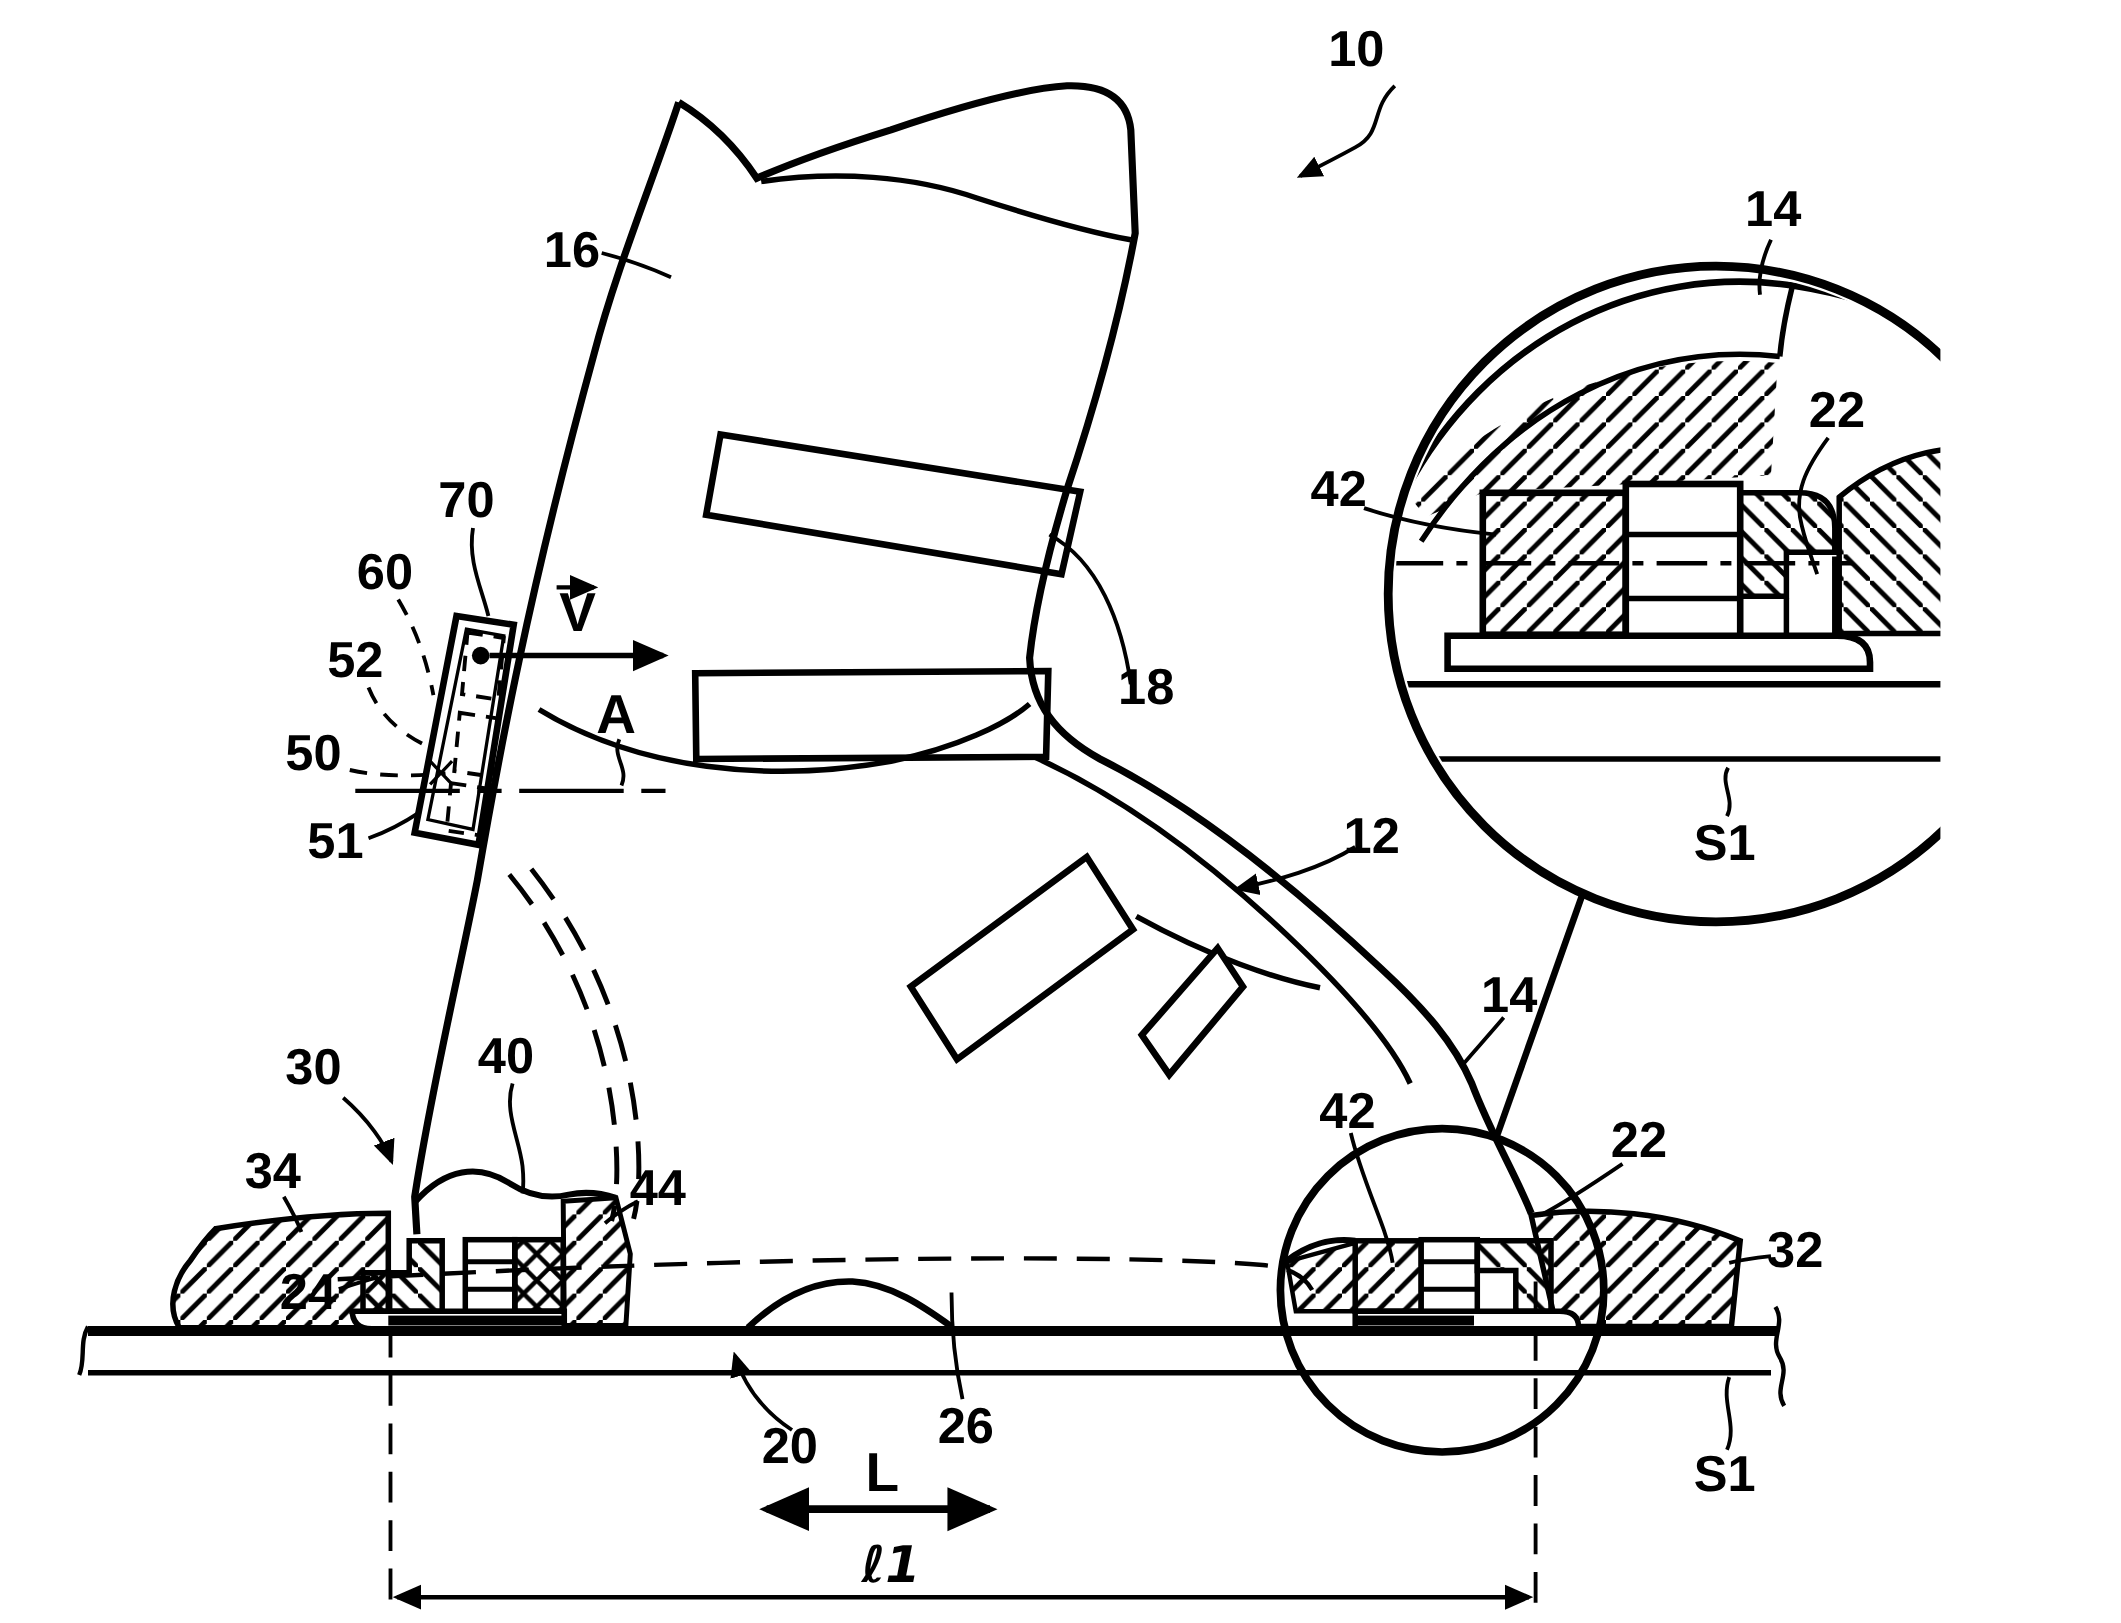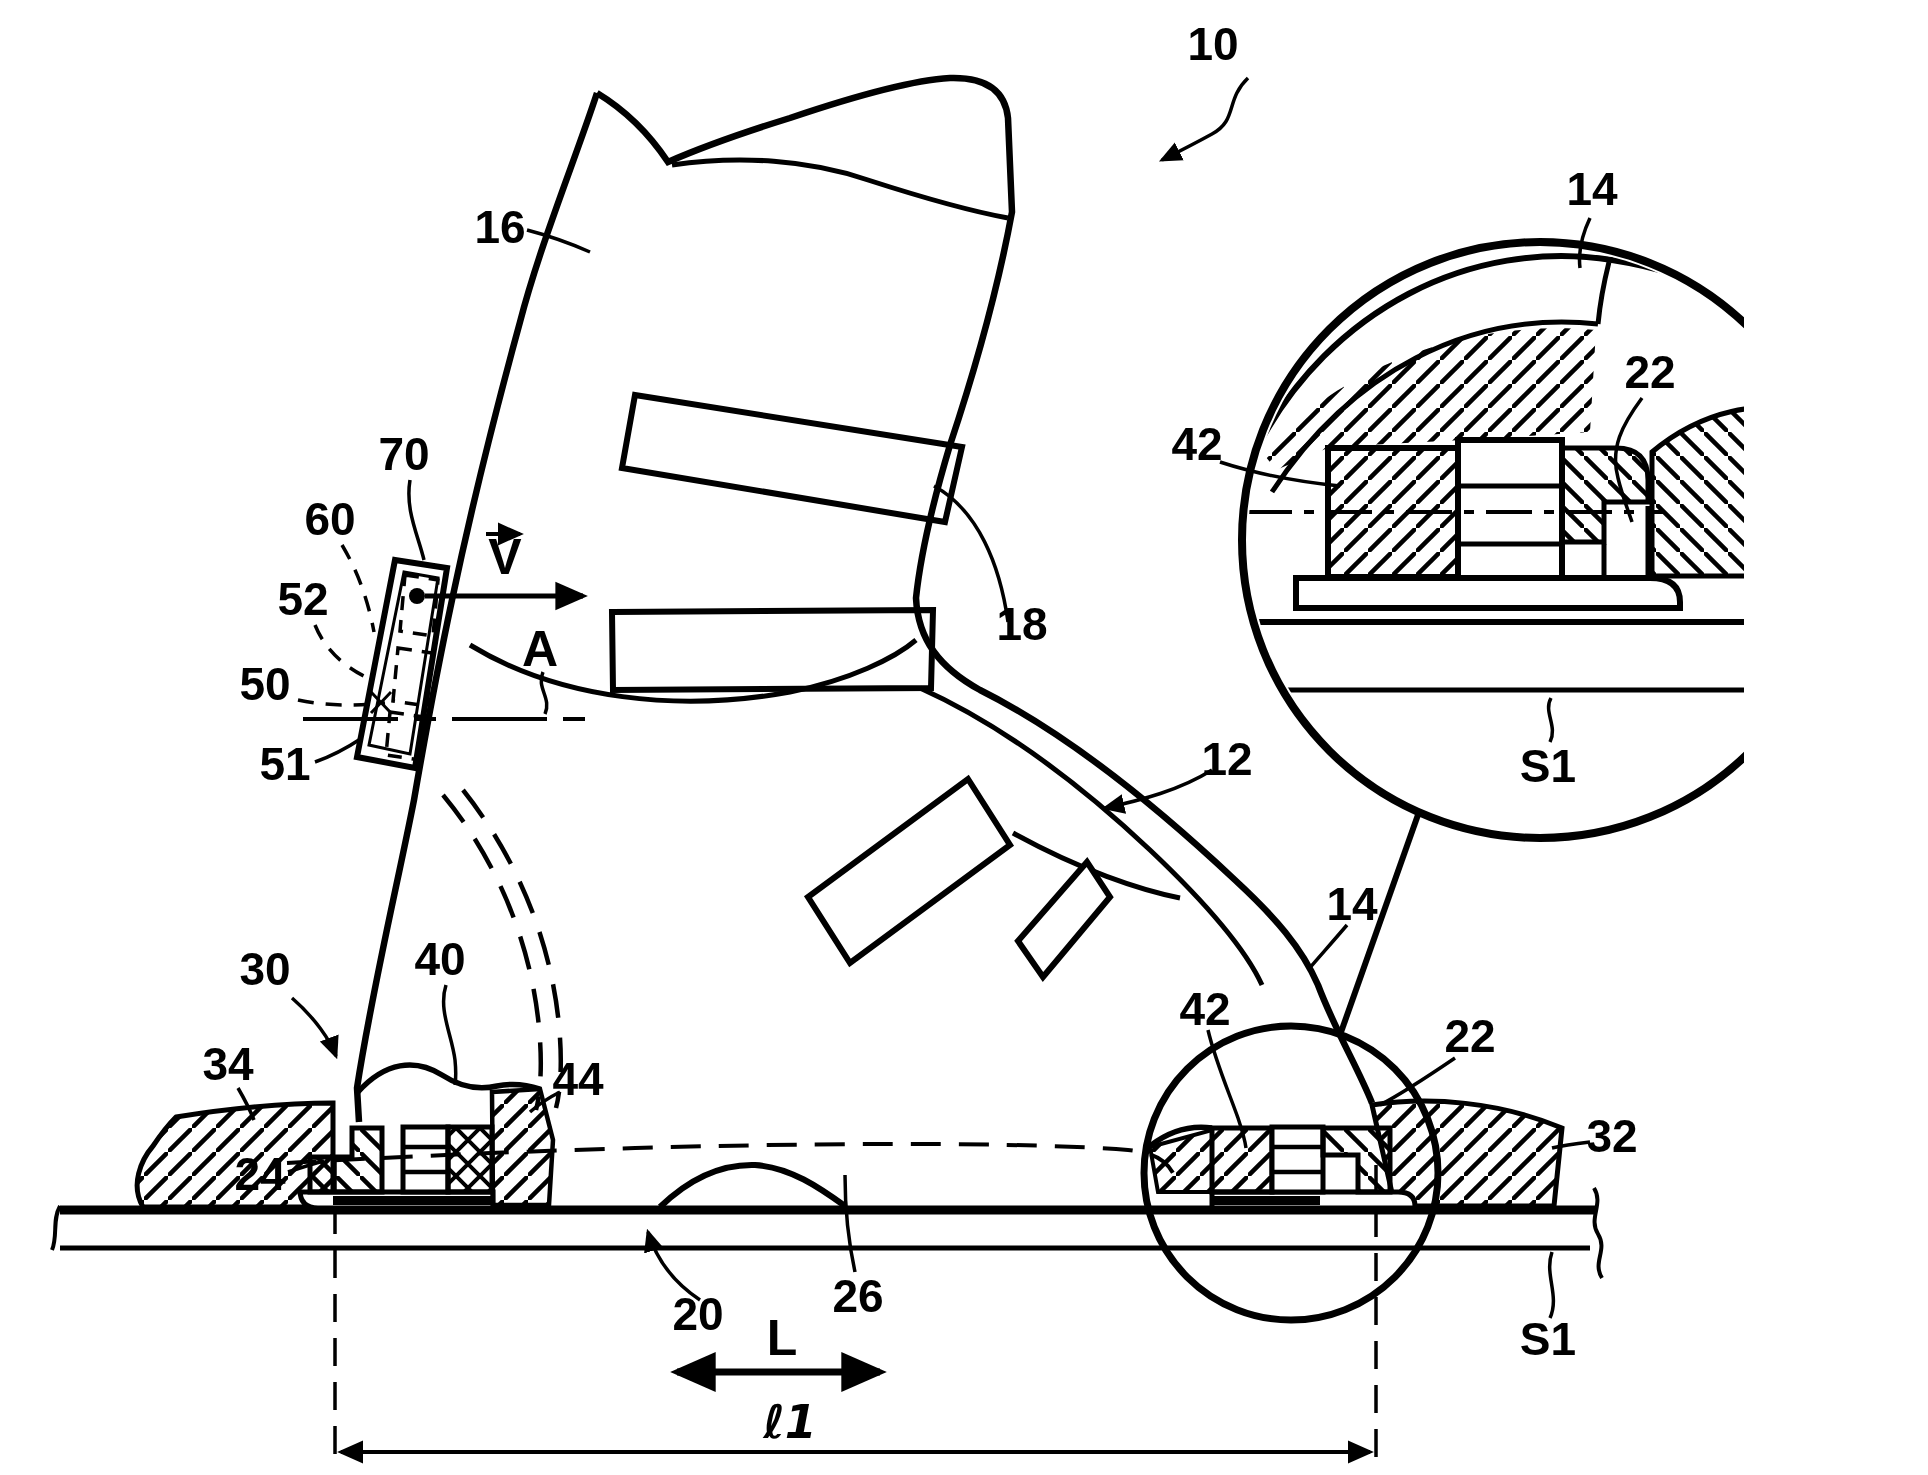--- a/index.html
+++ b/index.html
@@ -1,16 +1,16 @@
 <!DOCTYPE html>
 <html><head>
 <meta charset="utf-8">
 <style>
   html,body{margin:0;padding:0;background:#ffffff;}
-  .stage{width:1744px;height:1475px;position:relative;background:#fff;overflow:hidden;}
+  .stage{width:1744px;height:1475px;position:relative;background:#fff;overflow:hidden;margin-left:20px;}
   svg{display:block;}
   text{font-family:"Liberation Sans",sans-serif;font-weight:bold;fill:#000;text-anchor:middle;}
   .num{font-size:46px;}
   .big{font-size:50px;}
   .dim-l1{font-size:46px;font-style:italic;font-family:"DejaVu Sans",sans-serif;}
 </style>
 </head>
 <body>
 
 <div class="stage">

